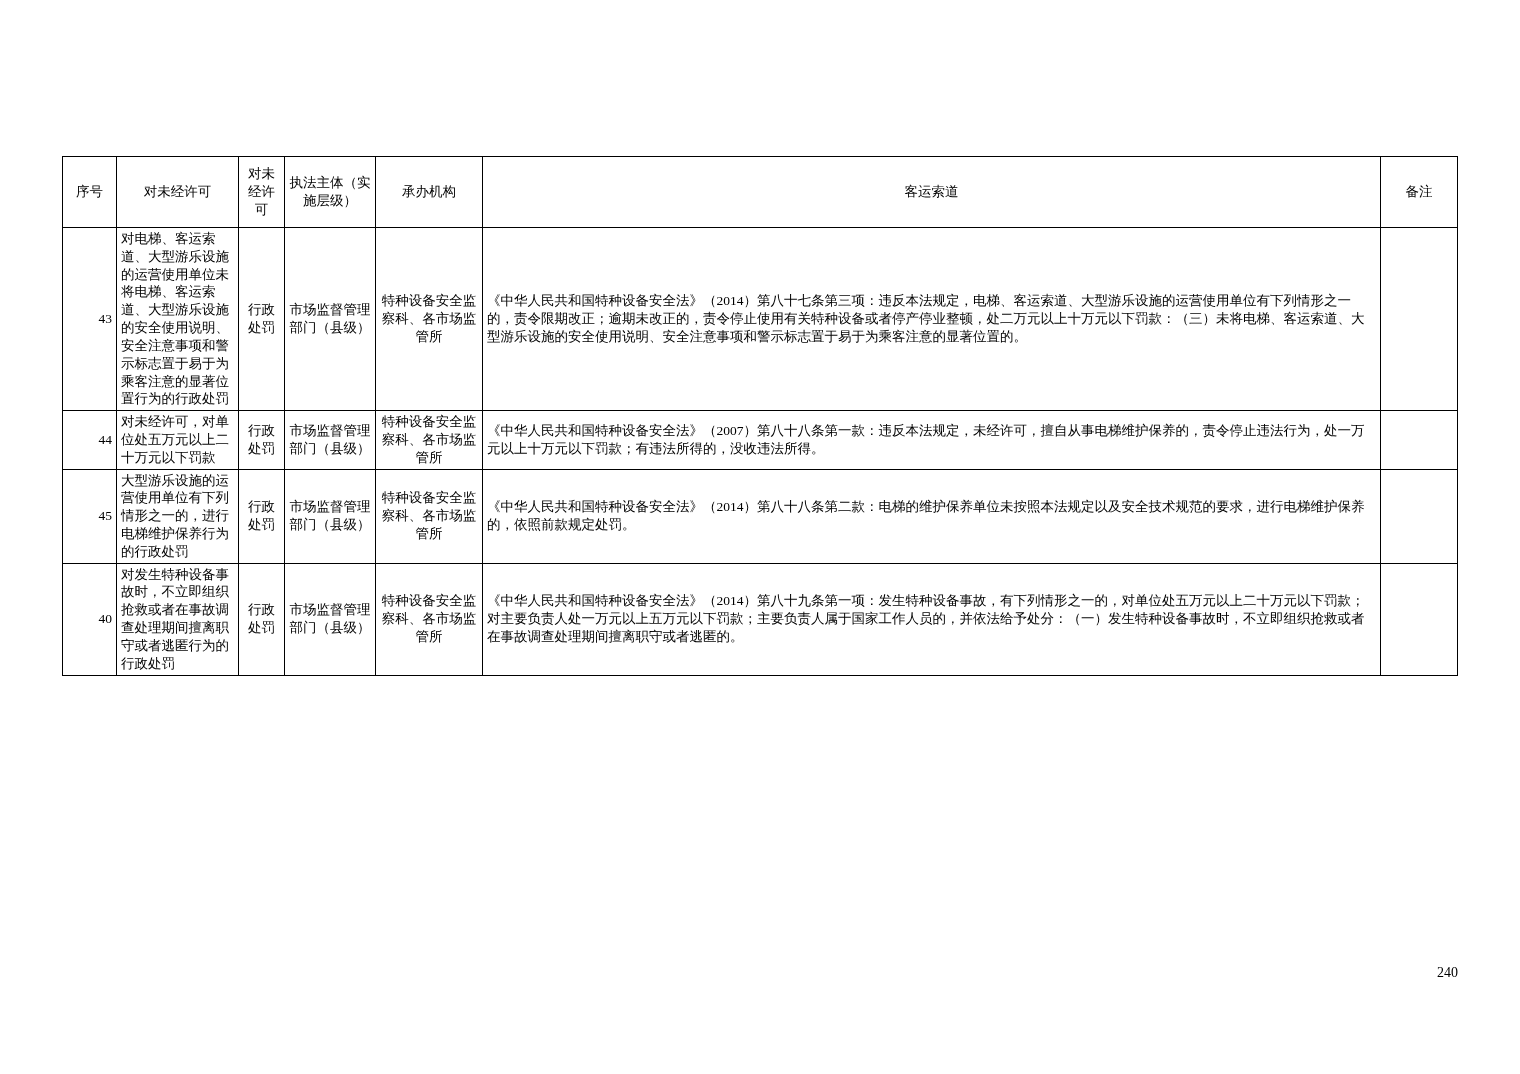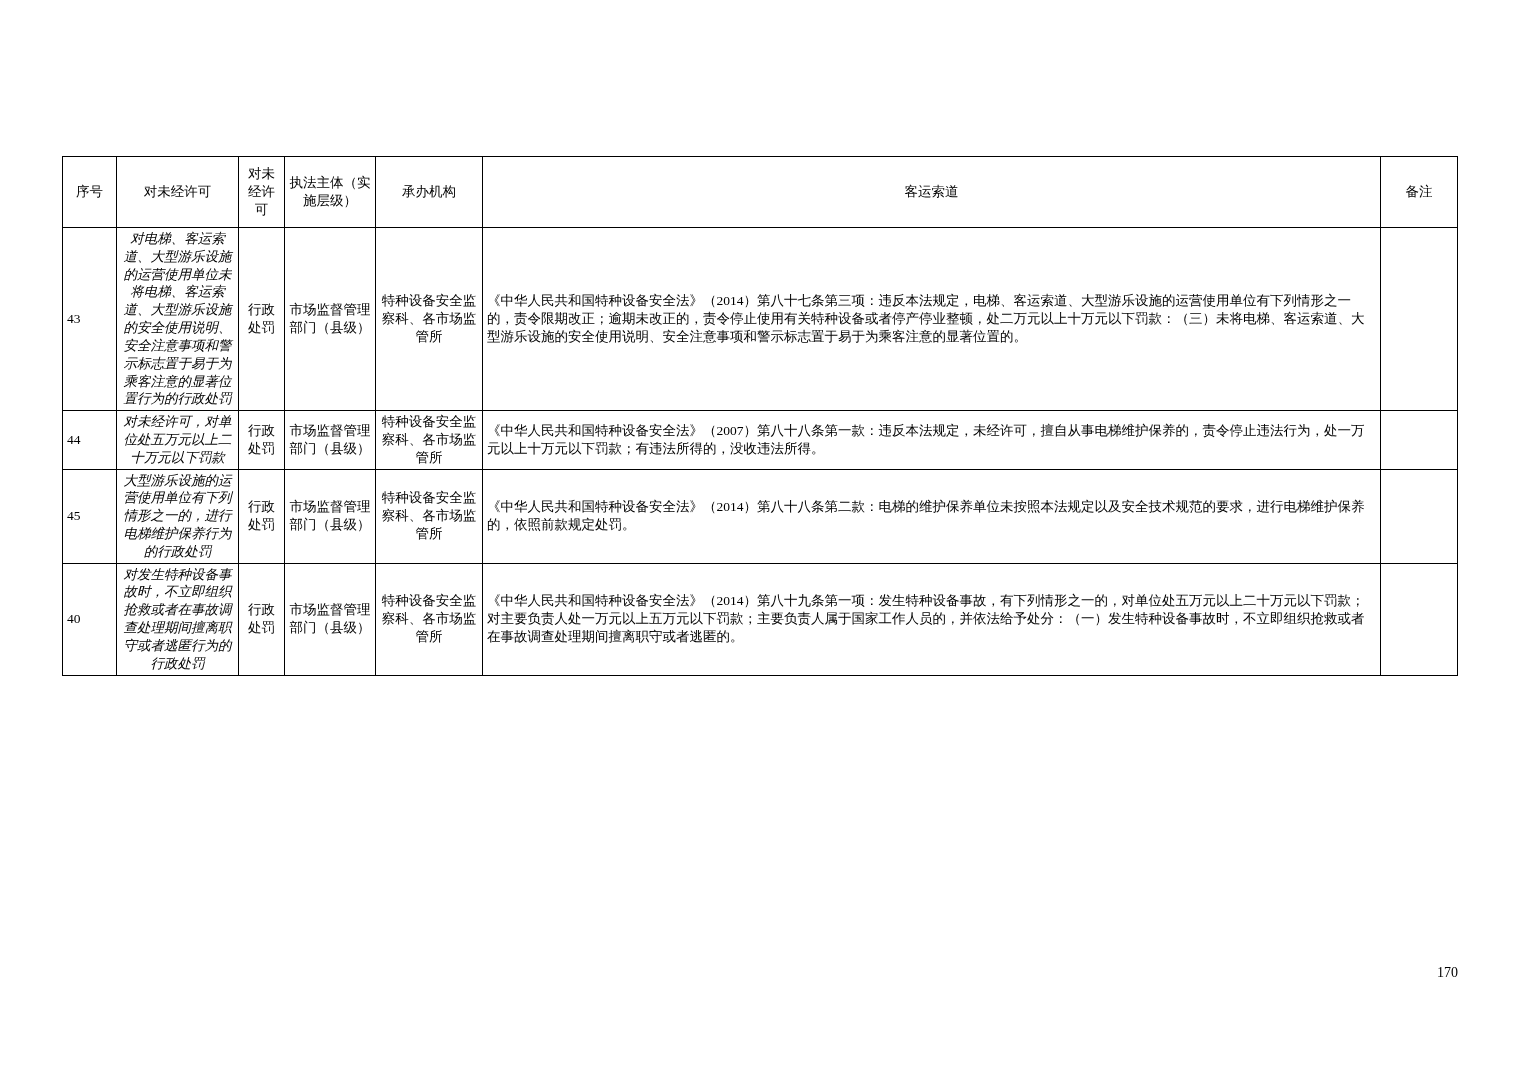--- a/index.html
+++ b/index.html
@@ -52,29 +52,27 @@
   thead td {
     text-align: center;
     font-size: 13.5px;
     height: 66px;
     line-height: 1.3;
   }
   .hdr-vert {
     letter-spacing: 0px;
   }
   td.seq-cell {
-    text-align: left;
+    text-align: right;
     font-size: 14px;
   }
   td.name-cell {
-    text-align: center;
     font-size: 13.5px;
     line-height: 1.42;
     padding: 4px 6px;
-    font-style: italic;
   }
   td.type-cell, td.subject-cell, td.org-cell {
     text-align: center;
     font-size: 13.5px;
     line-height: 1.42;
     padding: 4px 2px;
   }
   td.basis-cell {
     text-align: left;
     font-size: 14.5px;
@@ -156,15 +154,15 @@
           <td class="type-cell">行政处罚</td>
           <td class="subject-cell">市场监督管理部门（县级）</td>
           <td class="org-cell">特种设备安全监察科、各市场监管所</td>
           <td class="basis-cell">《中华人民共和国特种设备安全法》（2014）第八十九条第一项：发生特种设备事故，有下列情形之一的，对单位处五万元以上二十万元以下罚款；对主要负责人处一万元以上五万元以下罚款；主要负责人属于国家工作人员的，并依法给予处分：（一）发生特种设备事故时，不立即组织抢救或者在事故调查处理期间擅离职守或者逃匿的。</td>
           <td class="remark-cell"></td>
         </tr>
       </tbody>
     </table>
   </div>
 
-  <div class="page-number">170</div>
+  <div class="page-number">240</div>
 
 </div>
 
 </body></html>

